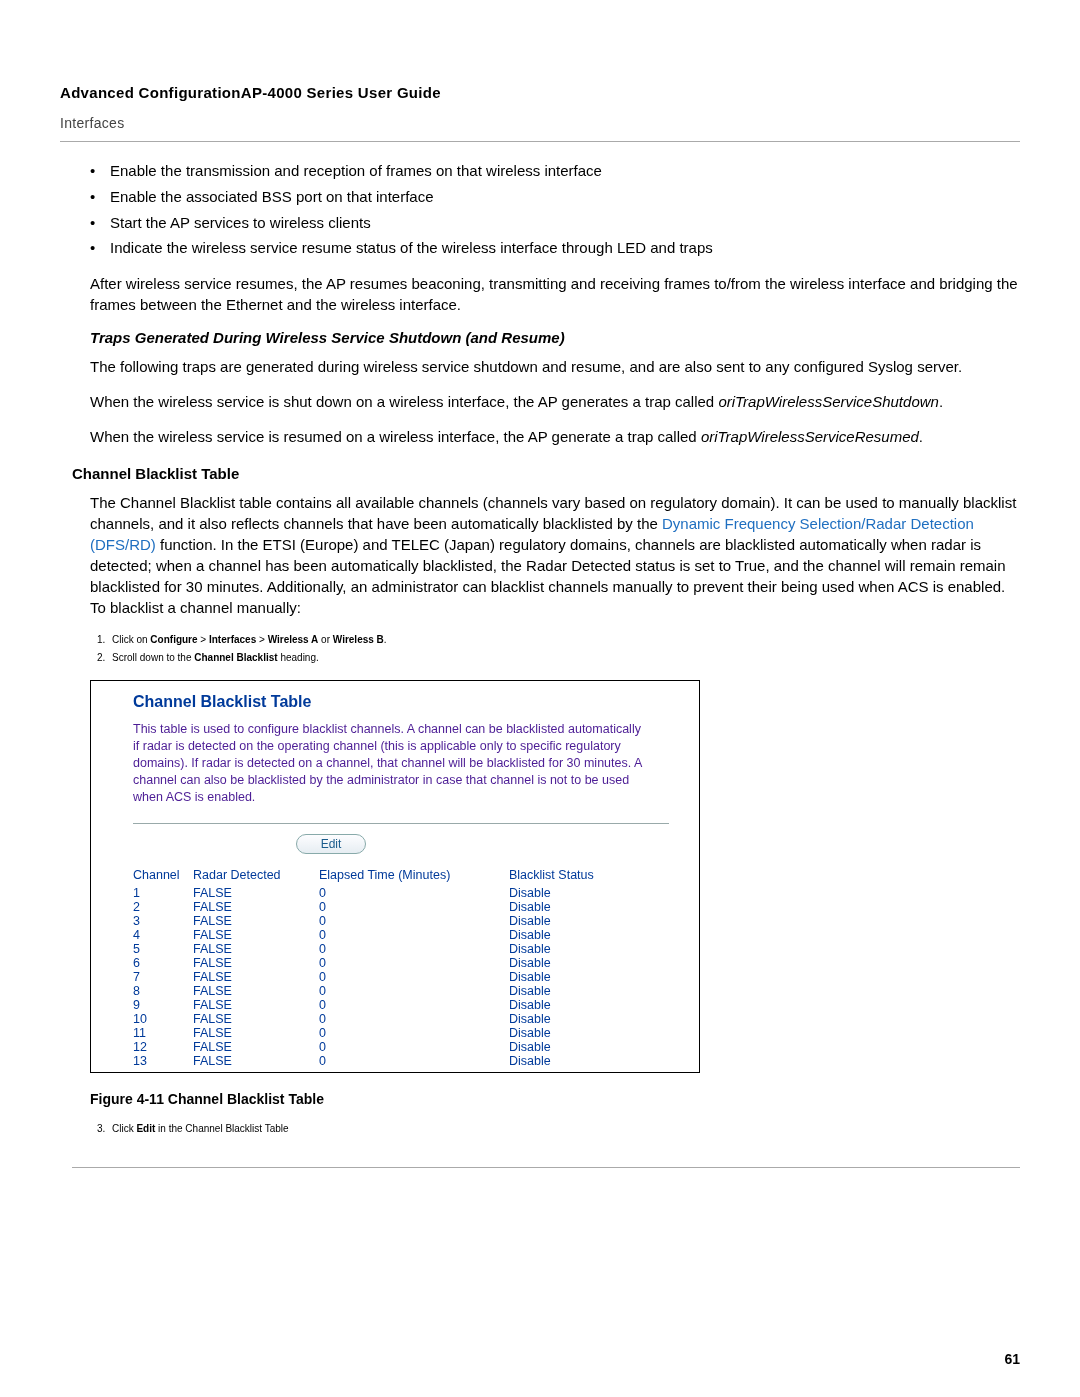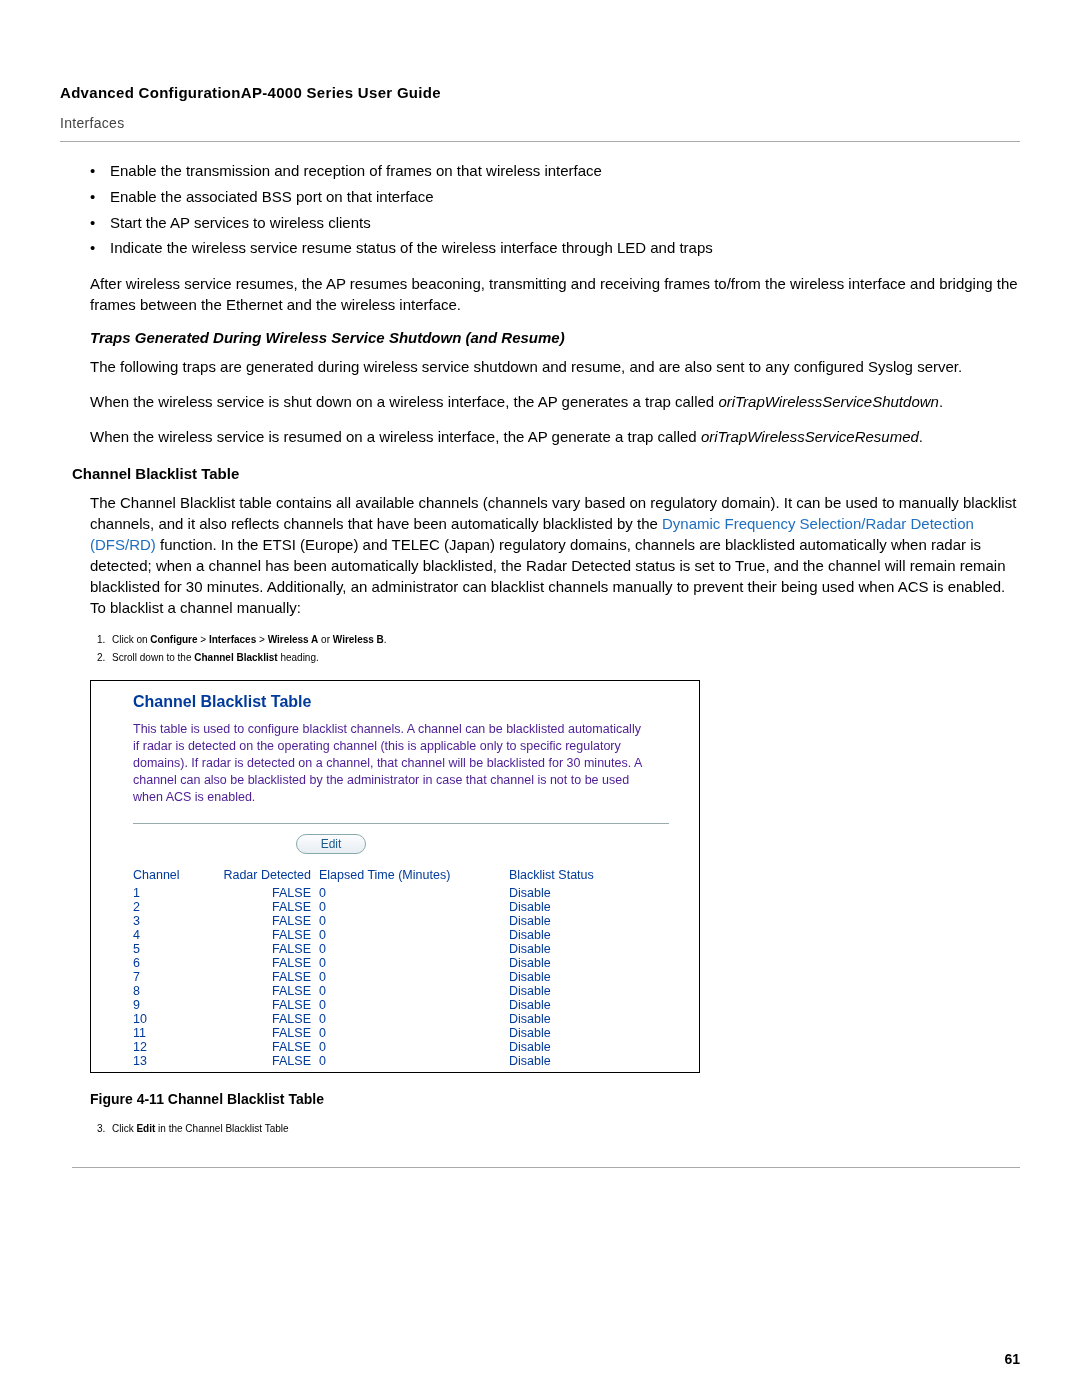--- a/index.html
+++ b/index.html
@@ -56,21 +56,21 @@
   table.bl {
     font-size: 12.5px;
     color: #003a9a;
     border-collapse: collapse;
     margin-left: 0;
     width: 480px;
   }
   table.bl th { text-align: left; font-weight: 400; padding: 2px 8px 4px 0; }
   table.bl td { padding: 0 8px 0 0; }
   table.bl th:nth-child(1), table.bl td:nth-child(1) { width: 60px; }
-  table.bl th:nth-child(2), table.bl td:nth-child(2) { width: 126px; text-align: right; }
+  table.bl th:nth-child(2), table.bl td:nth-child(2) { width: 126px; }
   table.bl th:nth-child(3), table.bl td:nth-child(3) { width: 190px; }
   .figcap { font-size: 14px; font-weight: 700; margin: 10px 0 14px 18px; }
 
   .pagenum { position: absolute; bottom: 30px; right: 60px; font-size: 14px; font-weight: 700; }
   hr.bottomrule { border: none; border-top: 1px solid #aaa; margin: 30px 0 0 0; }
 </style>
 </head>
 <body>
 
 <div class="page">

